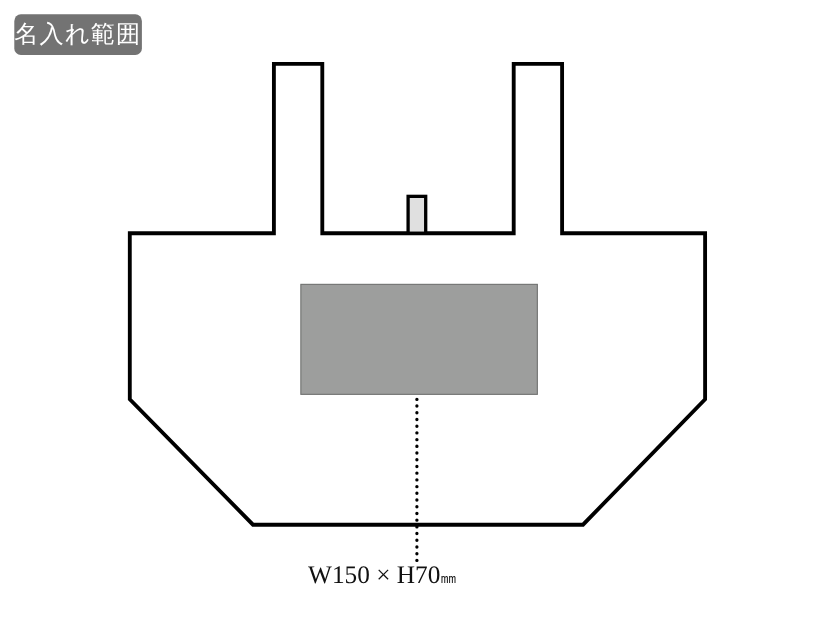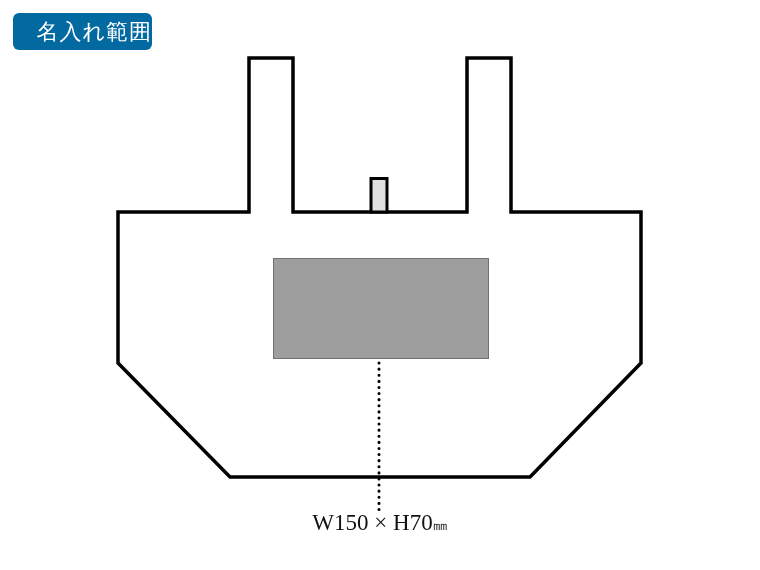--- a/index.html
+++ b/index.html
@@ -1,25 +1,25 @@
 <!DOCTYPE html>
 <html><head>
 <meta charset="utf-8">
 <style>
   html, body { margin: 0; padding: 0; background: #ffffff; }
   body { width: 760px; height: 570px; position: relative; overflow: hidden; }
   .badge {
-    position: absolute; left: 13px; top: 13px; width: 139px; height: 37px;
-    background: #0369a1; border-radius: 6px; color: #ffffff;
+    position: absolute; left: 13px; top: 13px; width: 116px; height: 37px;
+    background: #737373; border-radius: 6px; color: #ffffff;
     font-family: "DejaVu Sans", sans-serif; font-size: 22px; line-height: 37px;
-    text-align: right; letter-spacing: 1px;
+    text-align: left; letter-spacing: 1px;
   }
   svg.diagram { position: absolute; left: 0; top: 0; }
   .dim-label {
-    position: absolute; left: 280px; top: 510px; width: 200px; text-align: center;
+    position: absolute; left: 280px; top: 510px; width: 200px; text-align: left;
     font-family: "Liberation Serif", serif; font-size: 23px; color: #111111;
     white-space: nowrap;
   }
   .dim-label .unit { font-size: 15px; }
 </style>
 </head>
 <body>
 
 <div class="badge">名入れ範囲</div>
 

